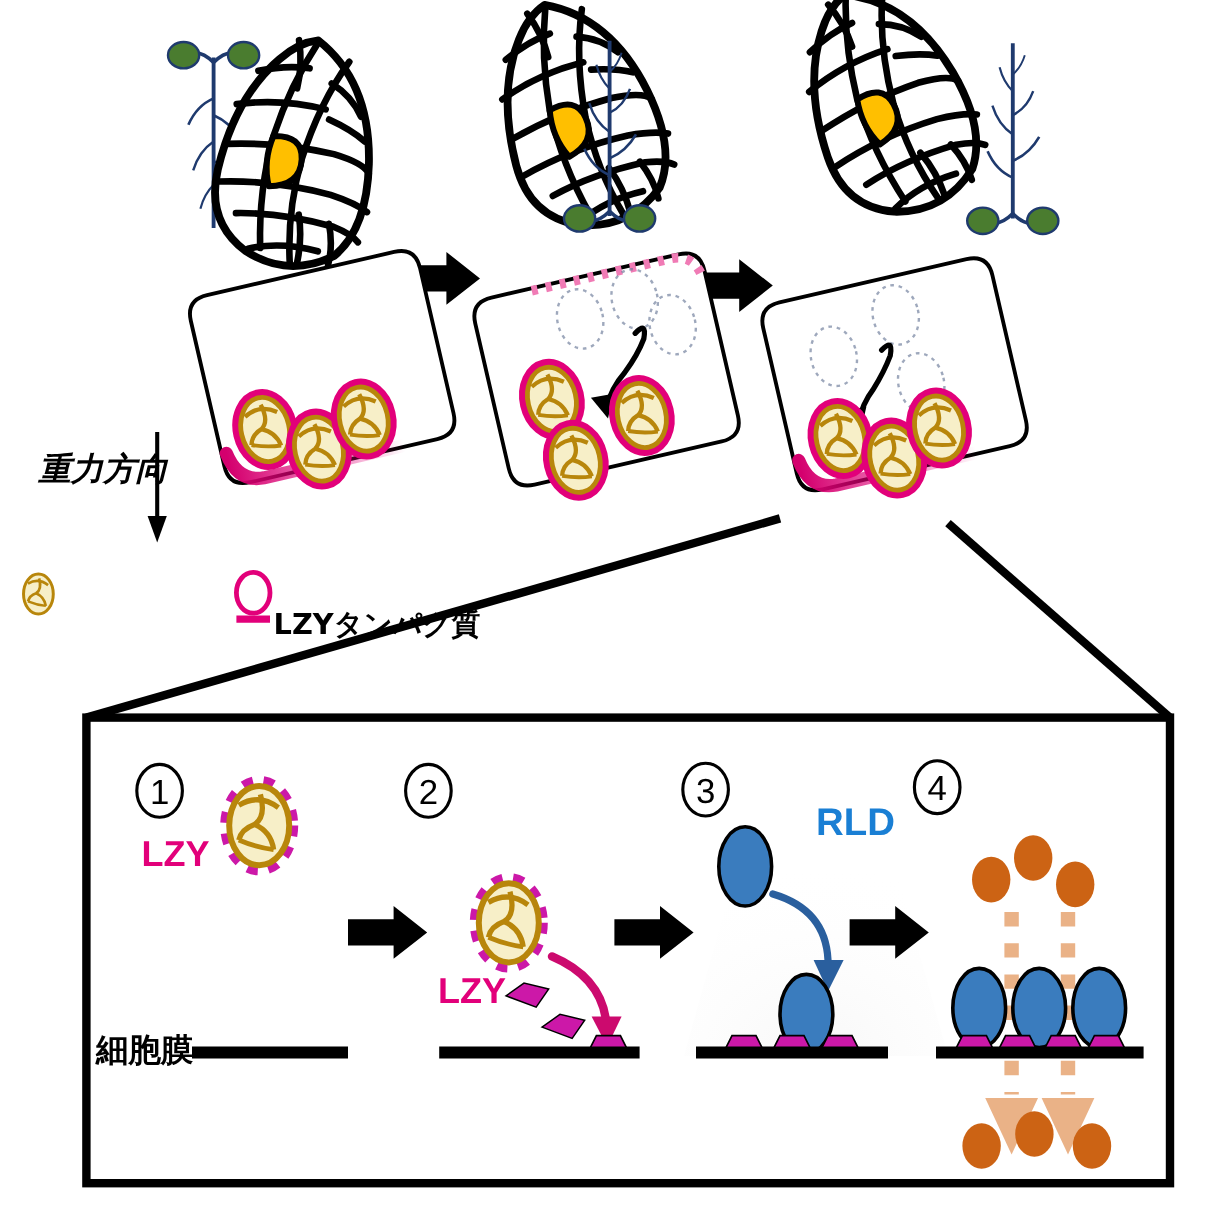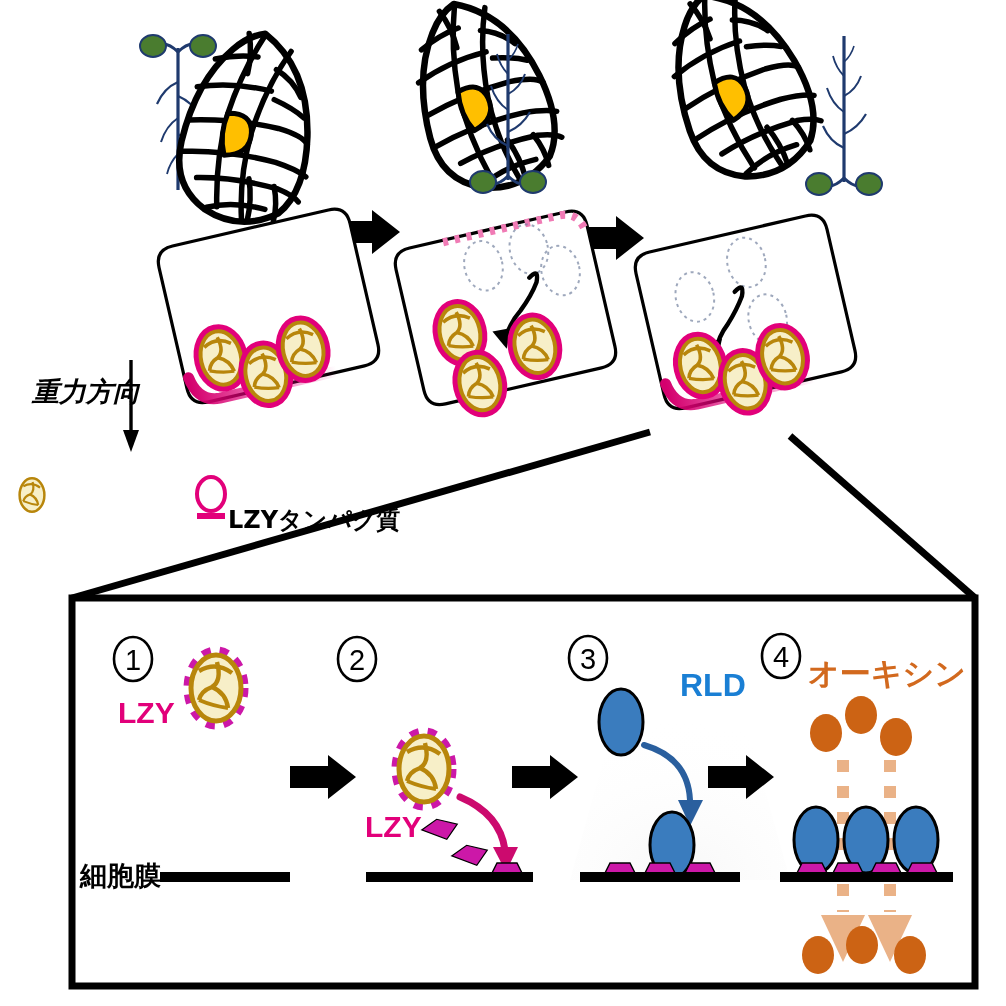--- a/index.html
+++ b/index.html
@@ -410,15 +410,14 @@
         </g>
     </g>
   </svg>
 
   <div class="lbl jp" id="gravity-label">重力方向</div>
   <div class="lbl jp" id="legend-lzy-label">LZYタンパク質</div>
   <div class="lbl jp" id="membrane-label">細胞膜</div>
   <div class="lbl" id="lzy1-label">LZY</div>
   <div class="lbl" id="lzy2-label">LZY</div>
   <div class="lbl" id="rld-label">RLD</div>
-  <div class="lbl jp" id="auxin-label">オーキシン</div>
 
 </div>
 
 </body></html>

